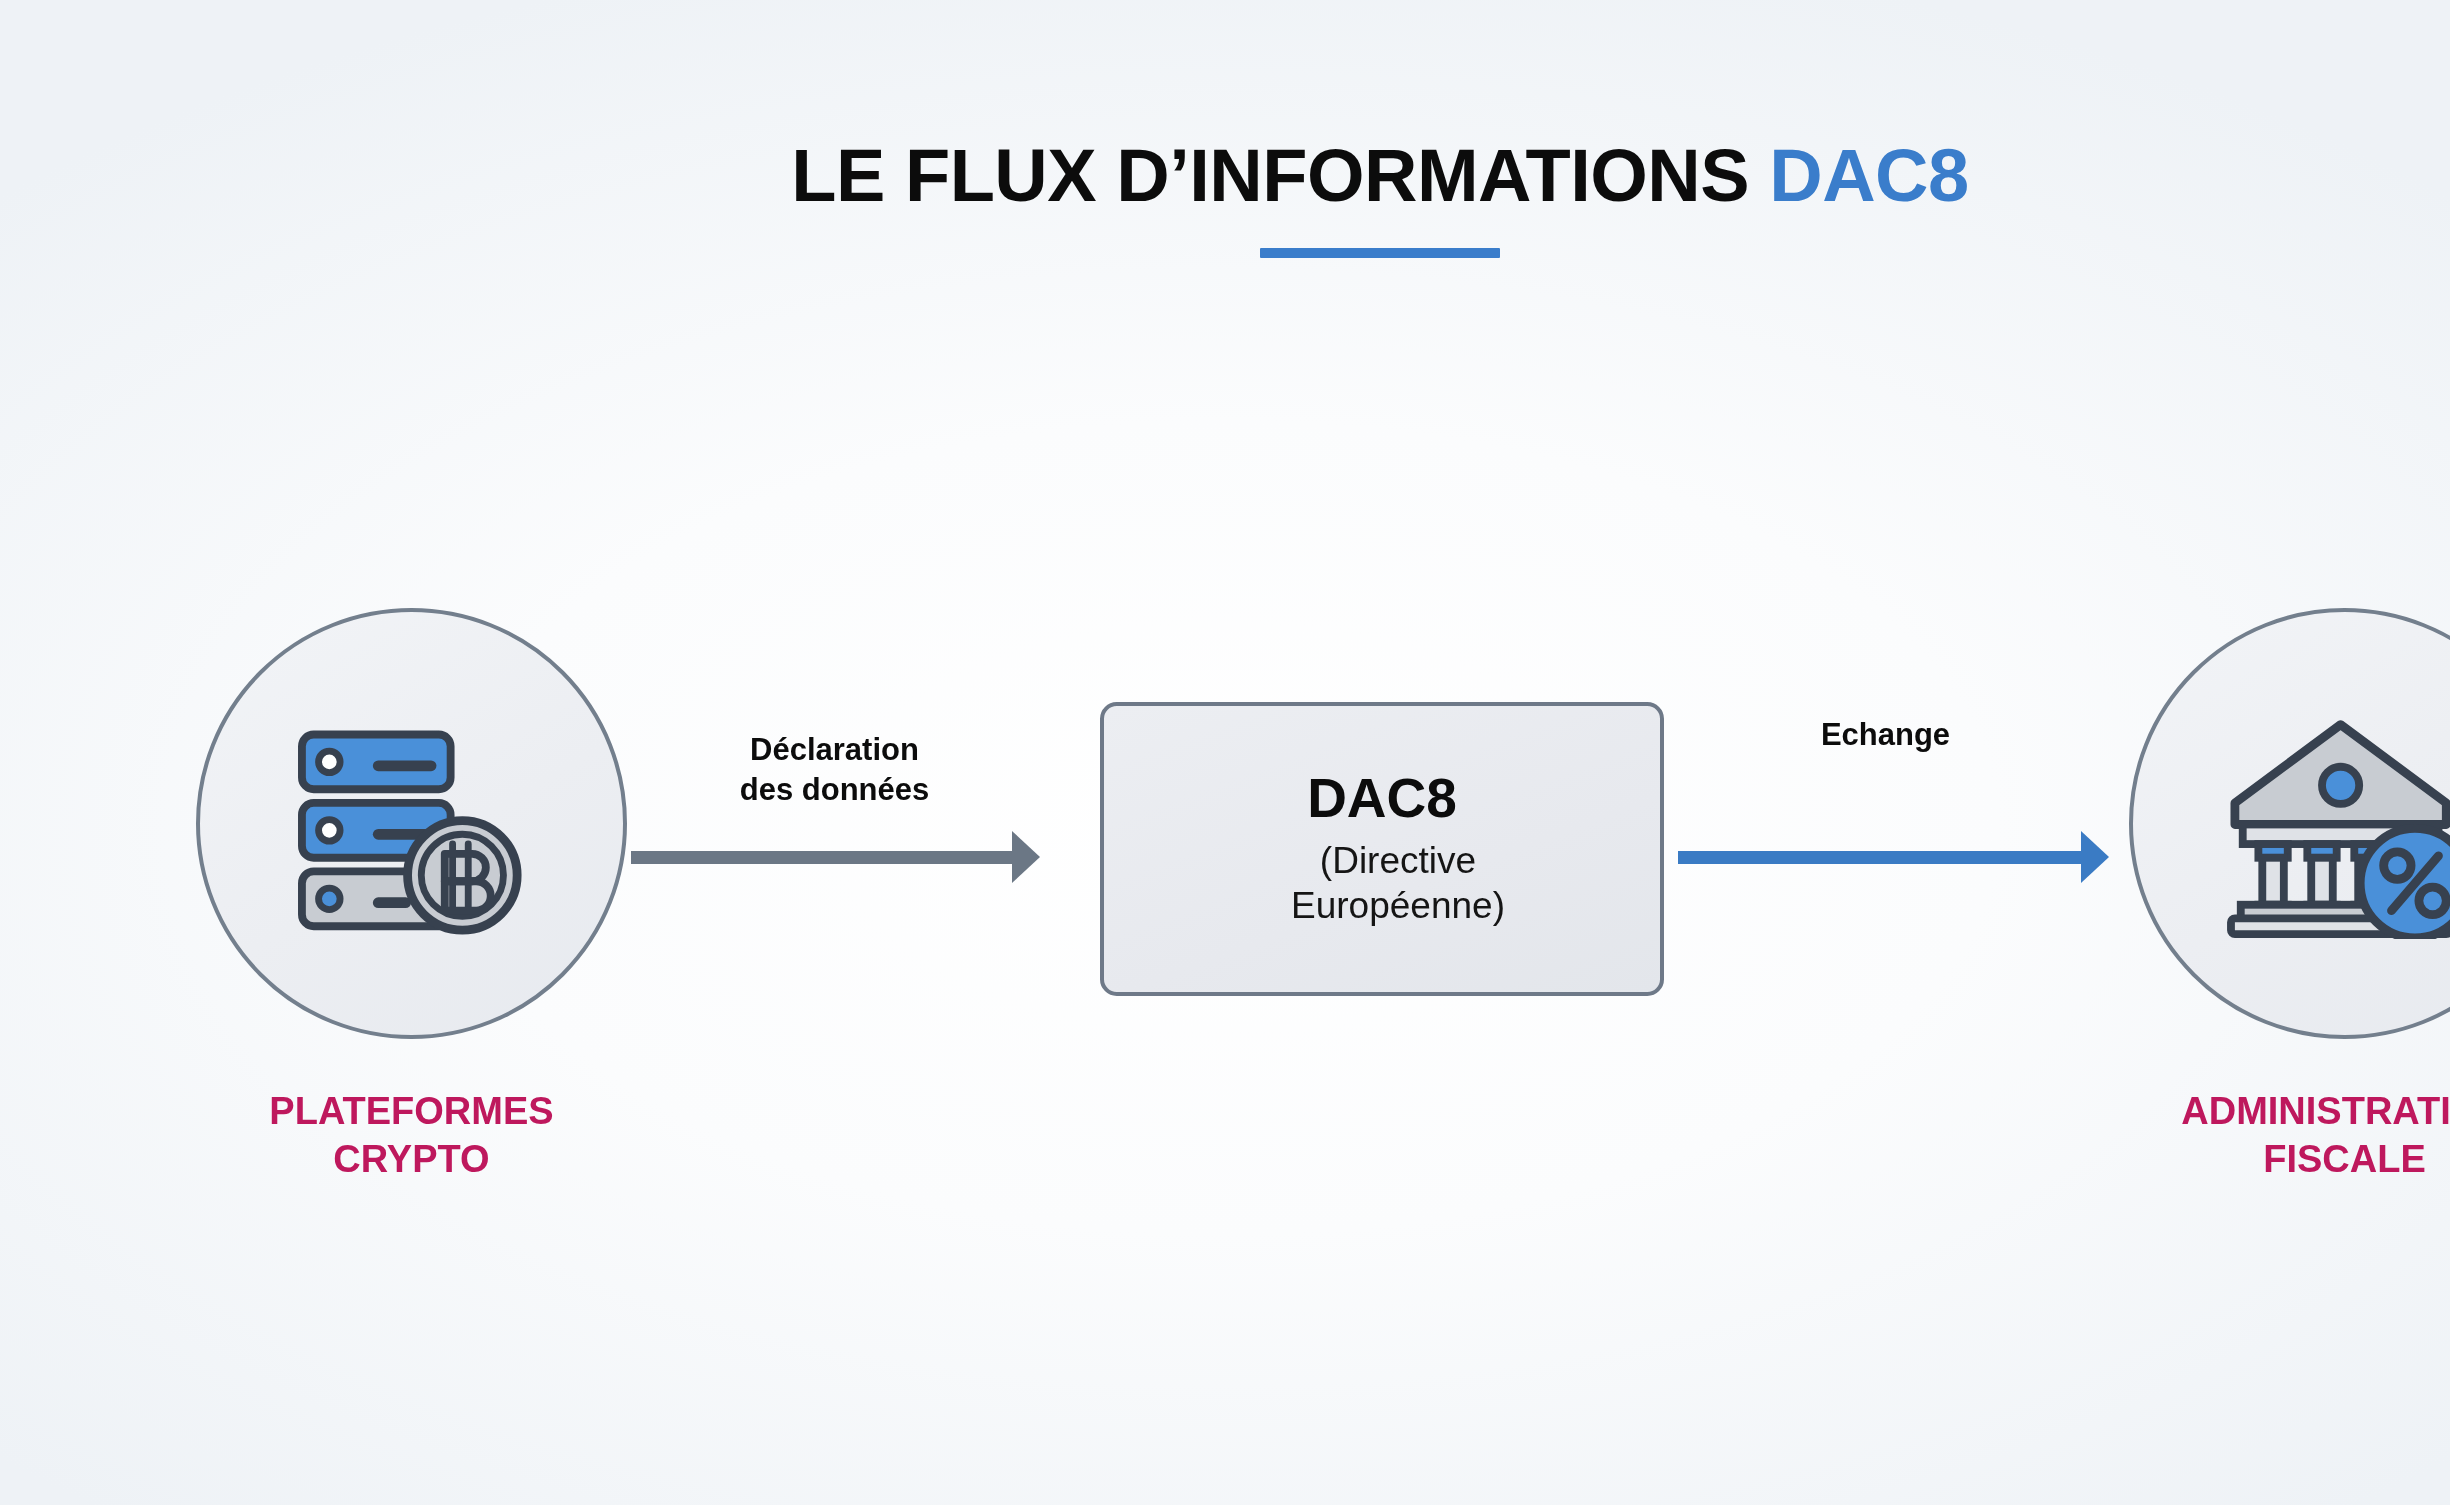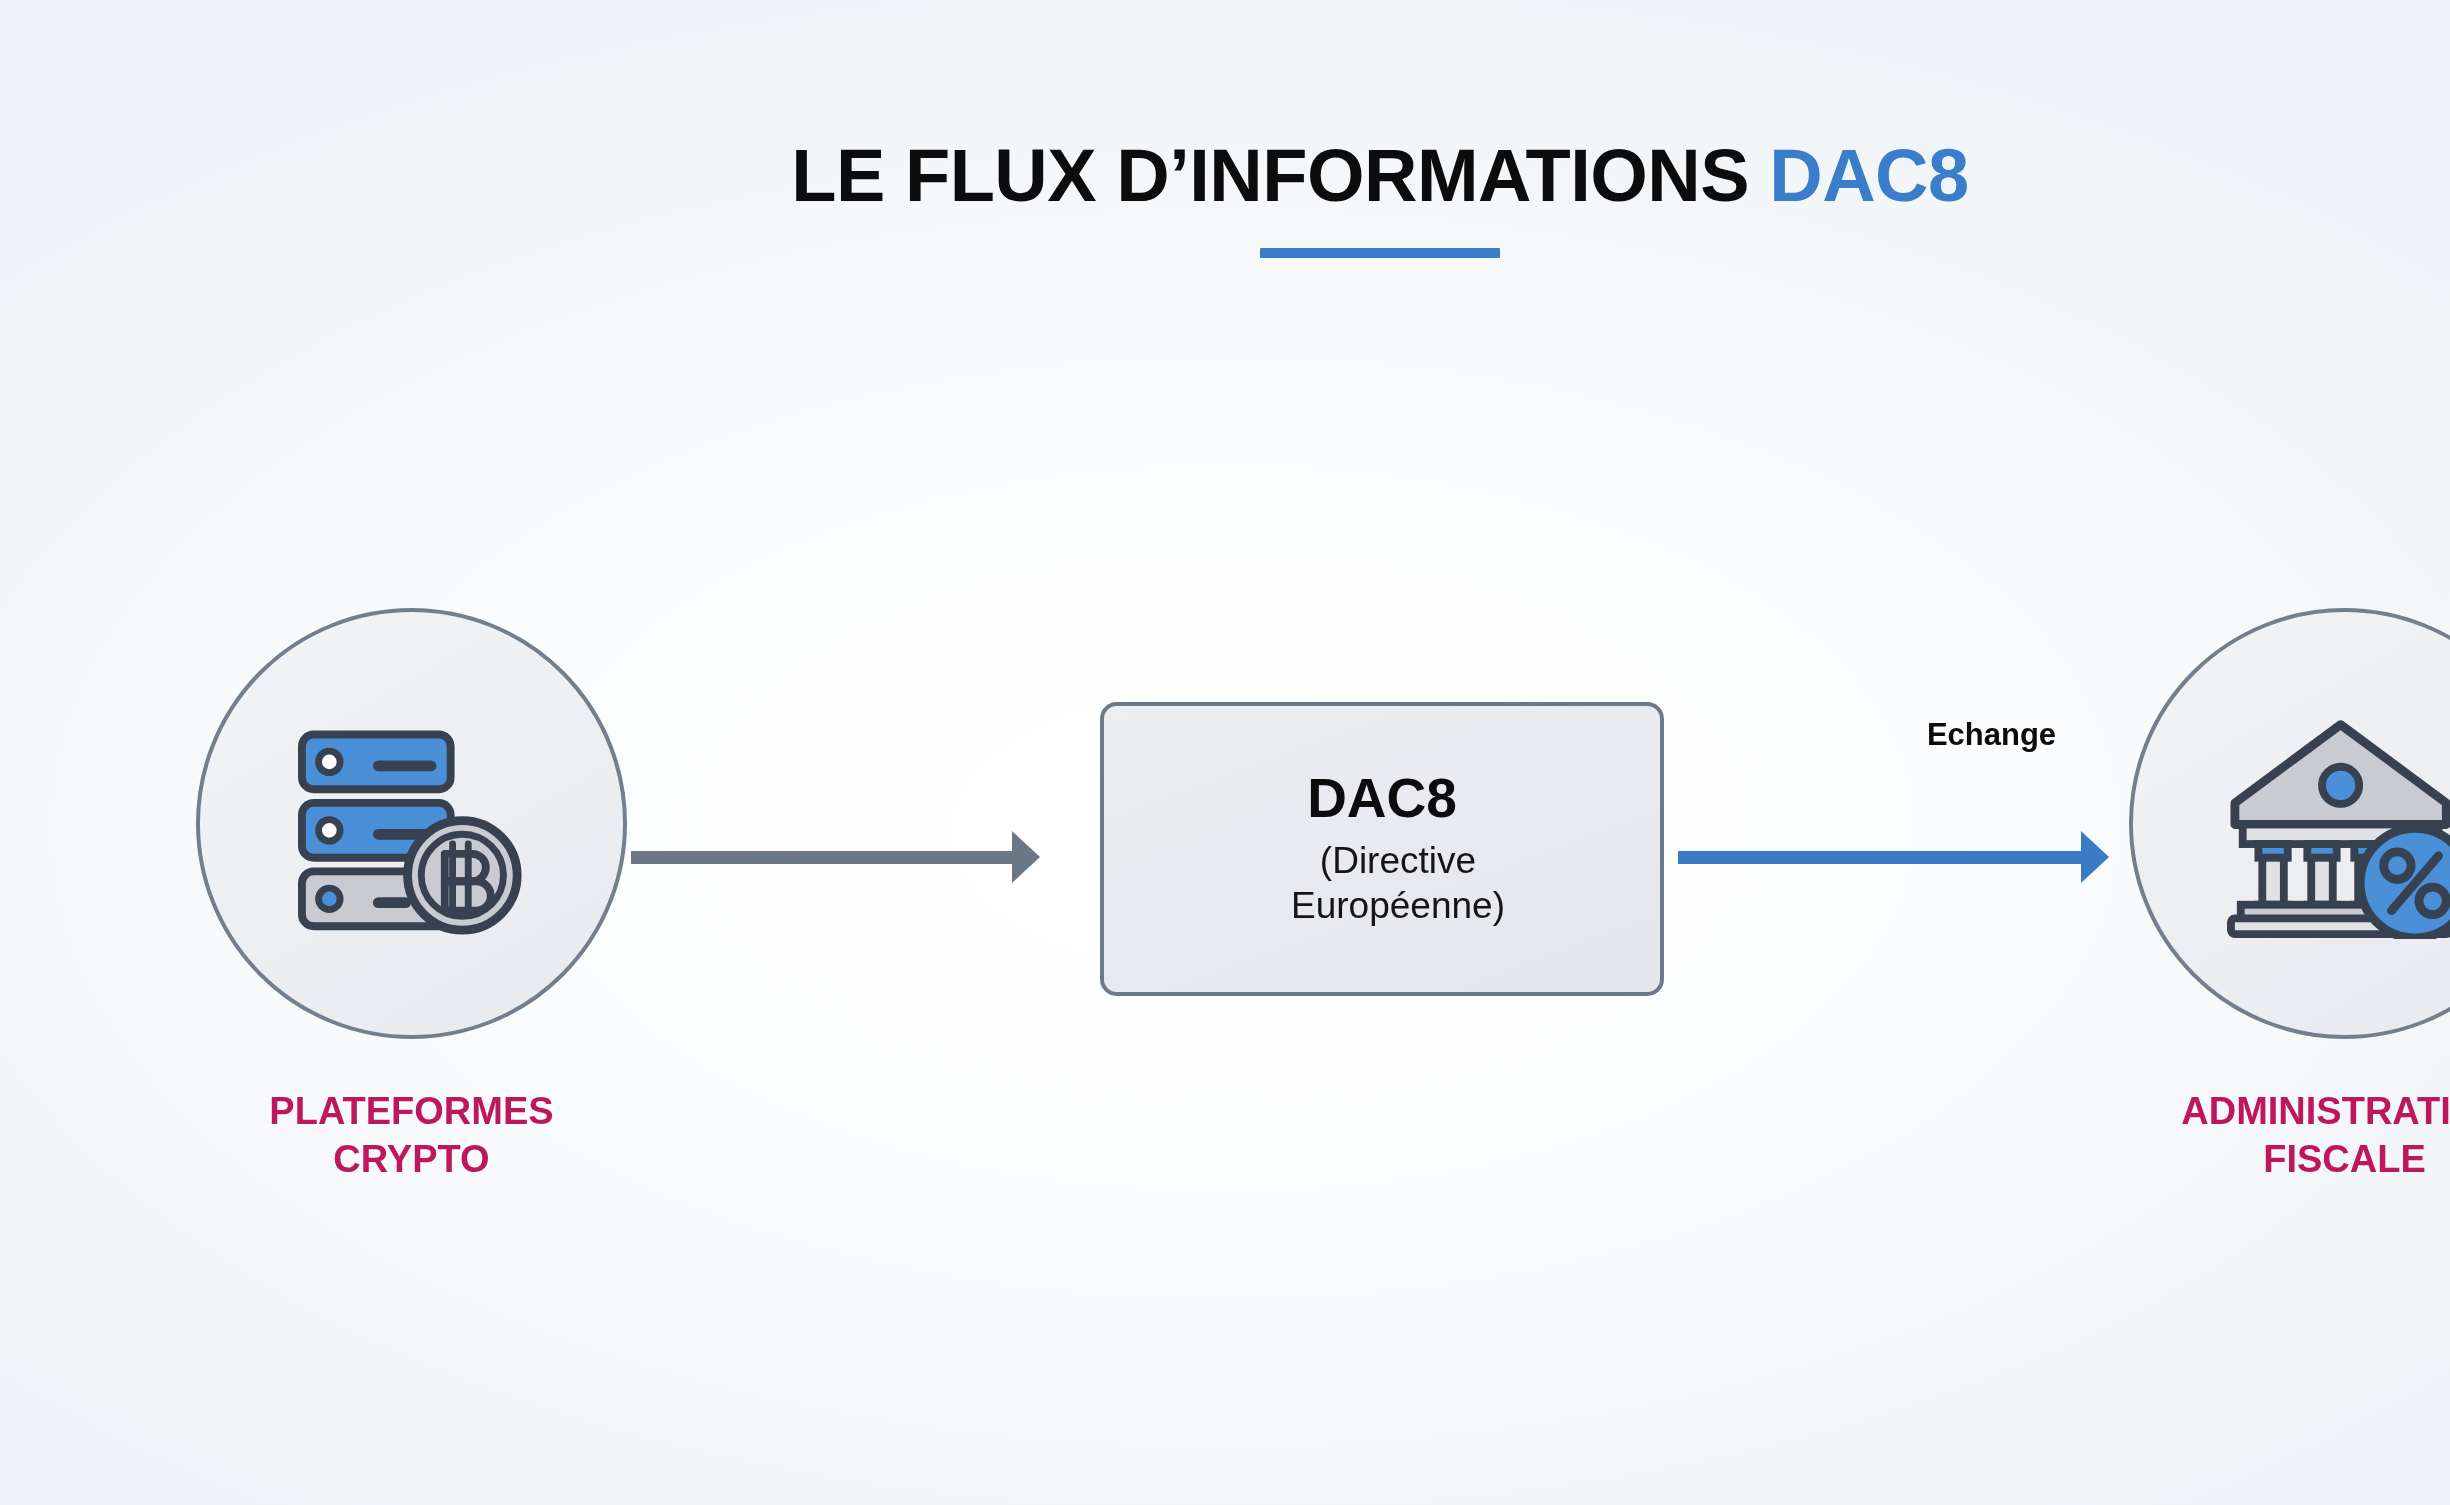--- a/index.html
+++ b/index.html
@@ -113,21 +113,21 @@
 
   
   .arrow-label{
     position:absolute;text-align:center;white-space:nowrap;
     color:#0c0c0c;line-height:1.28;
   }
   .arrow-label.bold{ font-weight:bold; font-size:31px; }
   .arrow-label.light{ font-weight:normal; font-size:29px; }
 
   #label-left{ left:631px; width:407px; top:122px; }
-  #label-right-top{ left:1776px; width:431px; top:107px; }
+  #label-right-top{ left:1670px; width:431px; top:107px; }
   #label-right-bottom{ left:1678px; width:431px; top:314px; }
 
   
   .icon-svg{ display:block; }
 </style>
 </head>
 <body>
 
 <div class="title-wrap">
   <h1 class="title">
@@ -170,20 +170,24 @@
     <div class="node-label">
       <div>PLATEFORMES</div>
       <div>CRYPTO</div>
     </div>
   </div>
 
   <div class="arrow" id="arrow-left">
     <div class="shaft"></div>
     <div class="head"></div>
   </div>
+  <div class="arrow-label bold" id="label-left">
+    <div>Déclaration</div>
+    <div>des données</div>
+  </div>
 
   <div class="center-box">
     <div class="center-title">DAC8</div>
     <div class="center-sub">
       <div>(Directive</div>
       <div>Européenne)</div>
     </div>
   </div>
 
   <div class="arrow" id="arrow-right">

